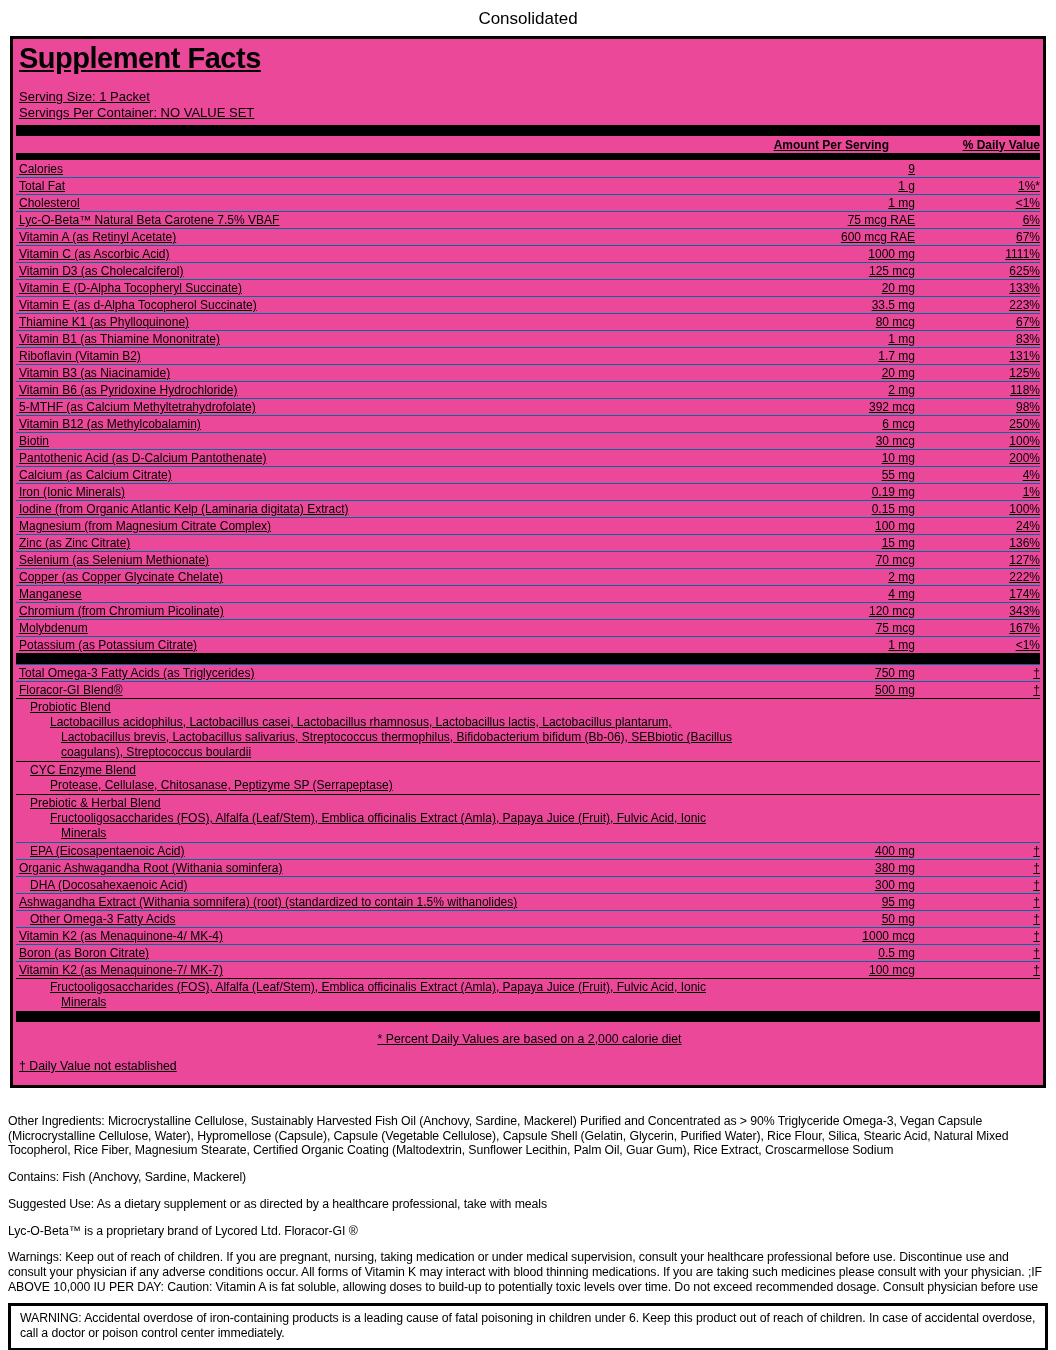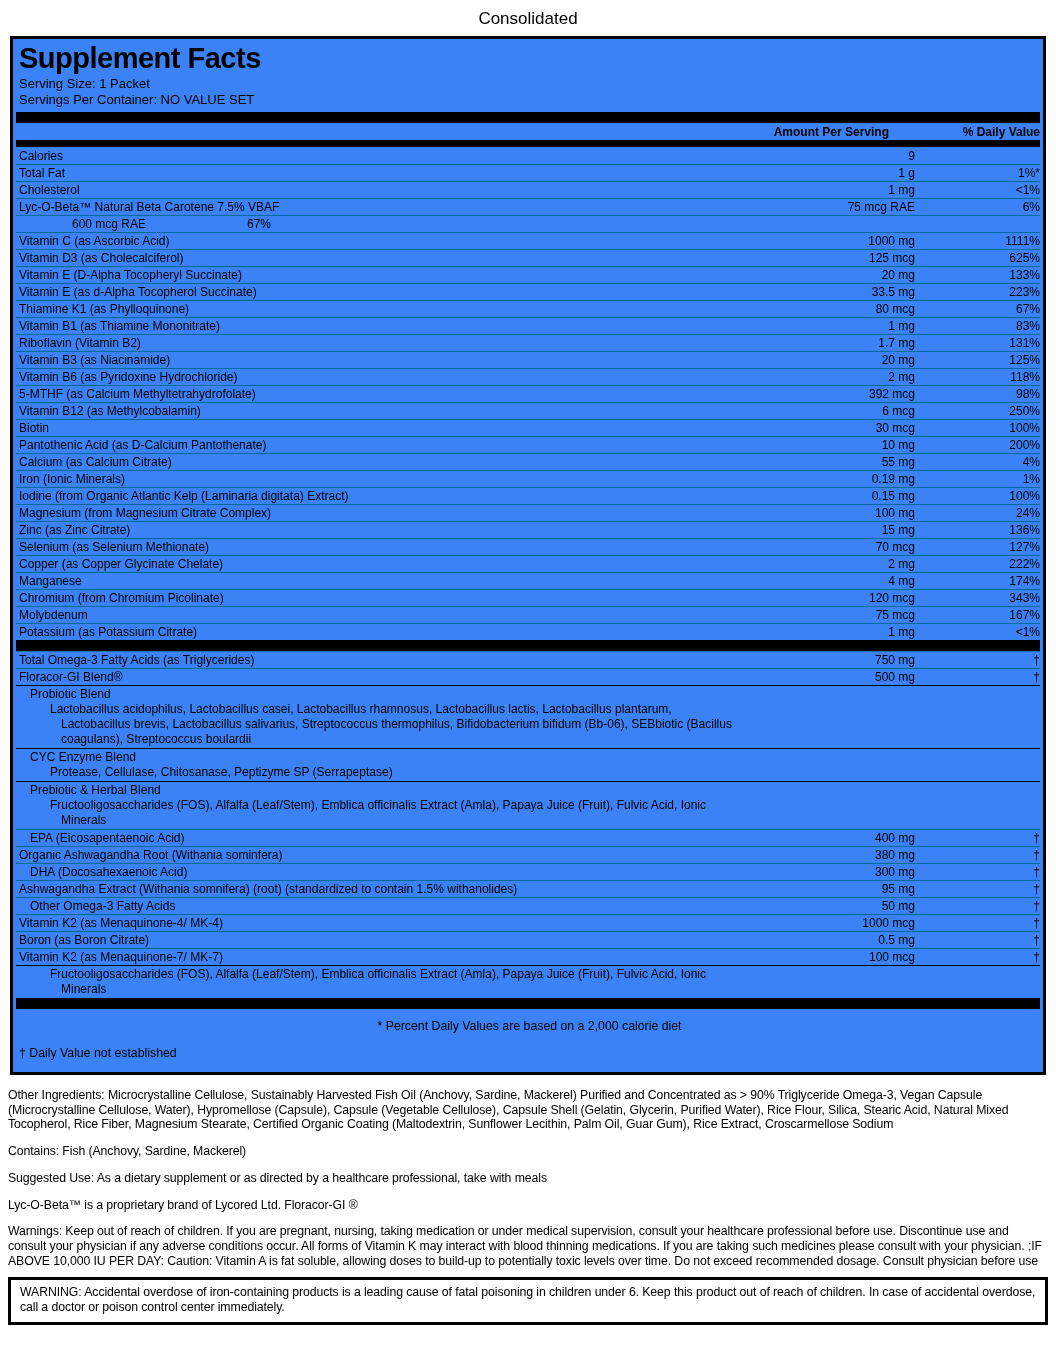--- a/index.html
+++ b/index.html
@@ -3,24 +3,24 @@
 <meta charset="utf-8">
 <style>
   * { margin:0; padding:0; box-sizing:border-box; }
   html,body { background:#ffffff; }
   body {
     width:1056px; height:1350px; overflow:hidden;
     color:#000; font-family:"Liberation Sans", sans-serif;
     position:relative;
   }
   .page-title { text-align:center; font-size:17px; padding-top:9px; }
-  .facts-box { margin:7px 10px 0 10px; border:3px solid #000; padding:0 3px; background:#3b82f6; }
+  .facts-box { margin:7px 10px 0 10px; border:3px solid #000; padding:0 3px; background:#ec4899;text-decoration:underline; }
   .sf-title { font-size:29px; font-weight:bold; line-height:31px; margin:4px 0 2px 3px; letter-spacing:-0.5px; }
   .serving-line { font-size:13px; line-height:15.5px; margin-left:3px; }
-  .serving-block { margin-top:2px; }
+  .serving-block { margin-top:15px; }
   .bar-thick { height:11px; background:#000; margin-top:5px; }
   .bar-med { height:7px; background:#000; }
   .bar-row { height:11px; background:#000; }
   .col-head-row { display:flex; align-items:center; height:17px; font-size:12px; font-weight:bold;gap:26px; }
   .col-head-row .spacer { flex:1; }
   .col-head-amt { width:160px; text-align:right; }
   .col-head-dv { width:125px; text-align:right; }
   .row { display:flex; align-items:flex-end; height:17px; font-size:12px; line-height:14px;
          border-top:1px solid #0369a1; padding-bottom:1px; }
   .row.first { border-top:none; }
@@ -31,21 +31,21 @@
   .subhead { border-top:1px solid #000; font-size:12px; line-height:15px; padding:1px 0 0 14px; height:16px; }
   .sublist { font-size:12px; line-height:15px; padding:1px 0 1px 0; }
   .sublist.bordered { border-top:1px solid #000; }
   .sublist .ln { padding-left:45px; white-space:nowrap; overflow:hidden; }
   .sublist .ln.first { padding-left:34px; }
   .footnote { font-size:12.3px; line-height:14px; margin-left:3px; }
   .footnote.f1 { margin-top:10px;text-align:center; }
   .footnote.f2 { margin-top:13px; margin-bottom:12px; }
   .below { margin:0 8px; font-size:12.3px; line-height:14.7px; letter-spacing:-0.1px; }
   .below p { margin-top:12px; }
-  .below p.firstp { margin-top:13px; }
+  .below p.firstp { margin-top:26px; }
   .warn-box { margin:9px 8px 0 8px; border:3px solid #000; padding:5px 9px 7px 9px;
               font-size:12.3px; line-height:15px; letter-spacing:-0.1px; }
 </style>
 </head>
 <body>
 
 <div class="page-title">Consolidated</div>
 
 <div class="facts-box">
   <div class="sf-title">Supplement Facts</div>
@@ -76,20 +76,21 @@
         <div class="lbl">Cholesterol</div>
         <div class="amt">1 mg</div>
         <div class="dv">&lt;1%</div>
       </div>
       <div class="row">
         <div class="lbl">Lyc-O-Beta™ Natural Beta Carotene 7.5% VBAF</div>
         <div class="amt">75 mcg RAE</div>
         <div class="dv">6%</div>
       </div>
       <div class="row">
+        <div class="lbl">Vitamin A (as Retinyl Acetate)</div>
         <div class="amt">600 mcg RAE</div>
         <div class="dv">67%</div>
       </div>
       <div class="row">
         <div class="lbl">Vitamin C (as Ascorbic Acid)</div>
         <div class="amt">1000 mg</div>
         <div class="dv">1111%</div>
       </div>
       <div class="row">
         <div class="lbl">Vitamin D3 (as Cholecalciferol)</div>

